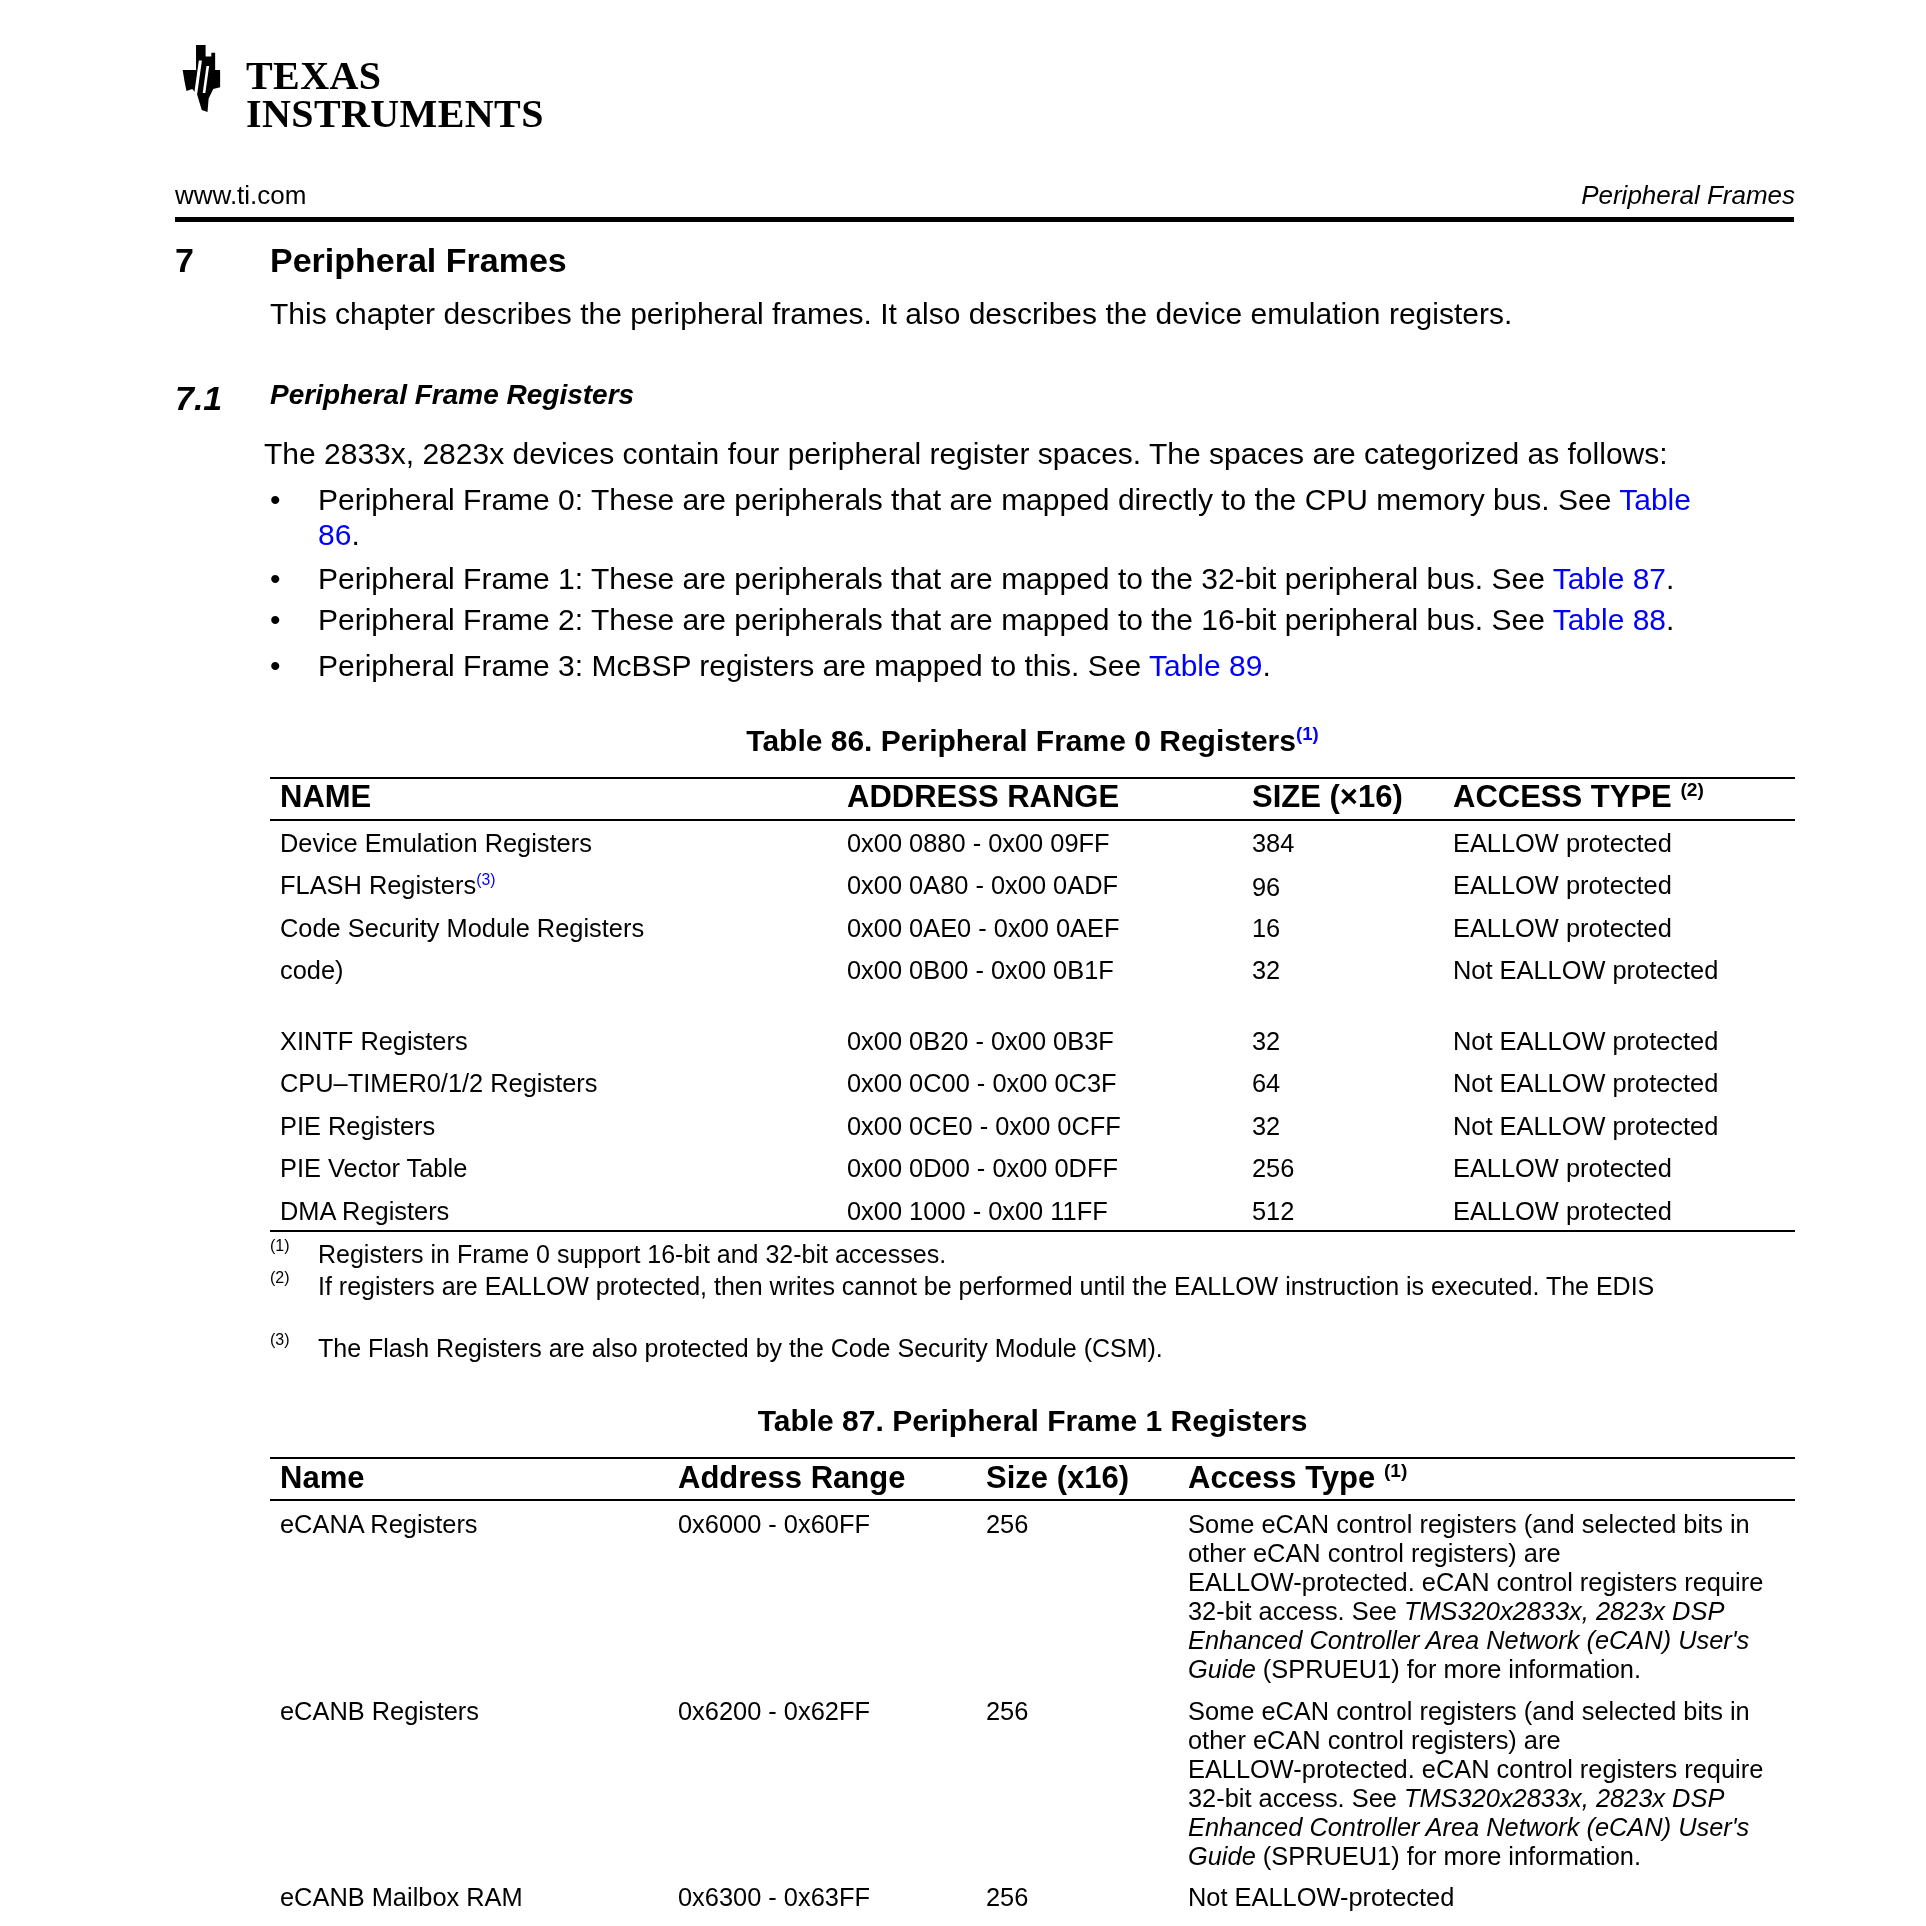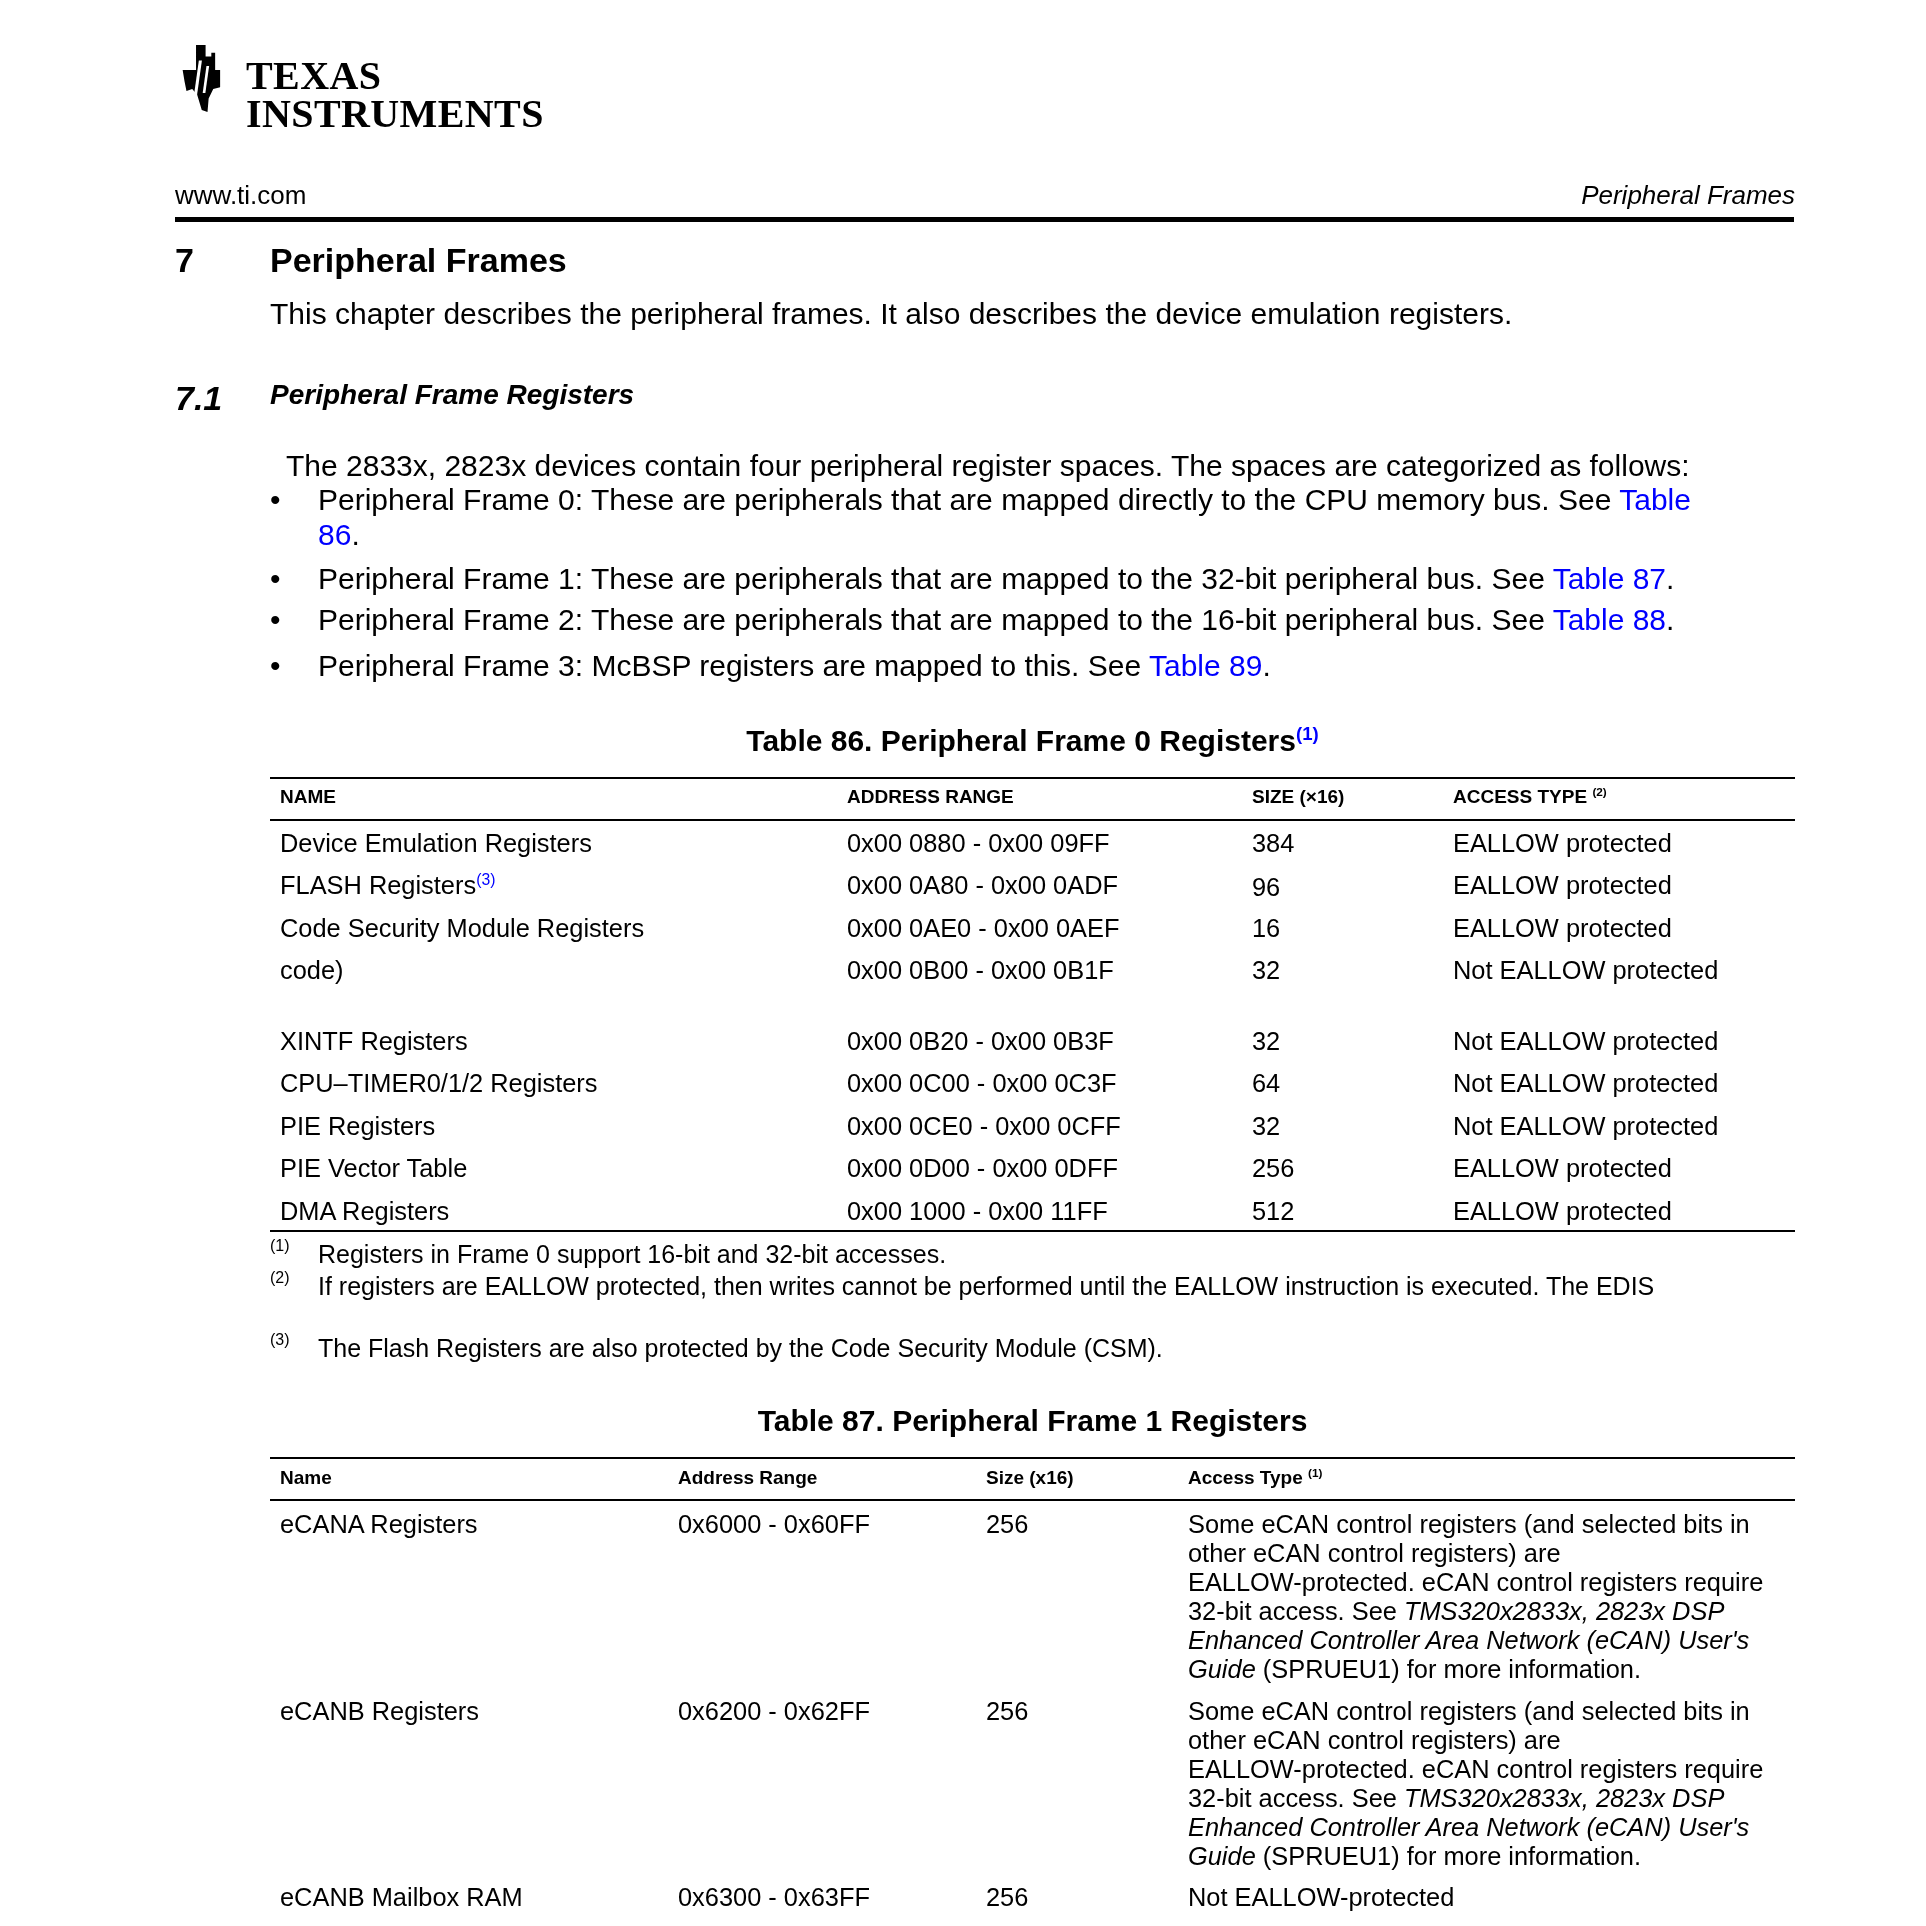--- a/index.html
+++ b/index.html
@@ -22,33 +22,33 @@
   #hdr-right { right: 170px; top: 180px; font-size: 26px; font-style: italic; }
   .rule-thick { position: absolute; left: 175px; width: 1619px; height: 4.6px; background: #000; }
   #rule-top { top: 217px; }
 
   
   #ch-num { left: 175px; top: 241px; font-size: 34px; font-weight: bold; }
   #ch-title { left: 270px; top: 241px; font-size: 34px; font-weight: bold; }
   #ch-intro { left: 270px; top: 297px; font-size: 30px; }
   #sec-num { left: 175px; top: 379px; font-size: 34px; font-weight: bold; font-style: italic; }
   #sec-title { left: 270px; top: 379px; font-size: 28px; font-weight: bold; font-style: italic; }
-  #sec-body { left: 286px; top: 437px; font-size: 30px; margin-top: 12px; }
+  #sec-body { left: 264px; top: 437px; font-size: 30px; }
 
   .bullet { position: absolute; left: 270px; width: 1525px; font-size: 30px; line-height: 35px; }
   .bullet .dot { position: absolute; left: 0; top: 0; }
   .bullet .btxt { position: absolute; left: 48px; top: 0; width: 1475px; }
 
   
   .tbl-title { position: absolute; left: 270px; width: 1525px; text-align: center;
      font-size: 30px; font-weight: bold; }
   .tline { position: absolute; left: 270px; width: 1525px; height: 2.3px; background: #000; }
   .tline.thin { height: 1.9px; }
   .cell { position: absolute; font-size: 25.4px; line-height: 29px; }
-  .hcell { position: absolute; font-size: 19px; font-weight: bold; line-height: 29px; }
+  .hcell { position: absolute; font-size: 31px; font-weight: bold; line-height: 29px; }
   .center { text-align: left; }
 
   .fn { position: absolute; font-size: 25px; line-height: 29px; }
   .fn-mark { position: absolute; font-size: 16px; }
 </style>
 </head>
 <body>
 
 <div id="logo" class="abs">
   <svg width="65" height="69" viewBox="0 0 170 180" style="position:absolute;left:0;top:0">

